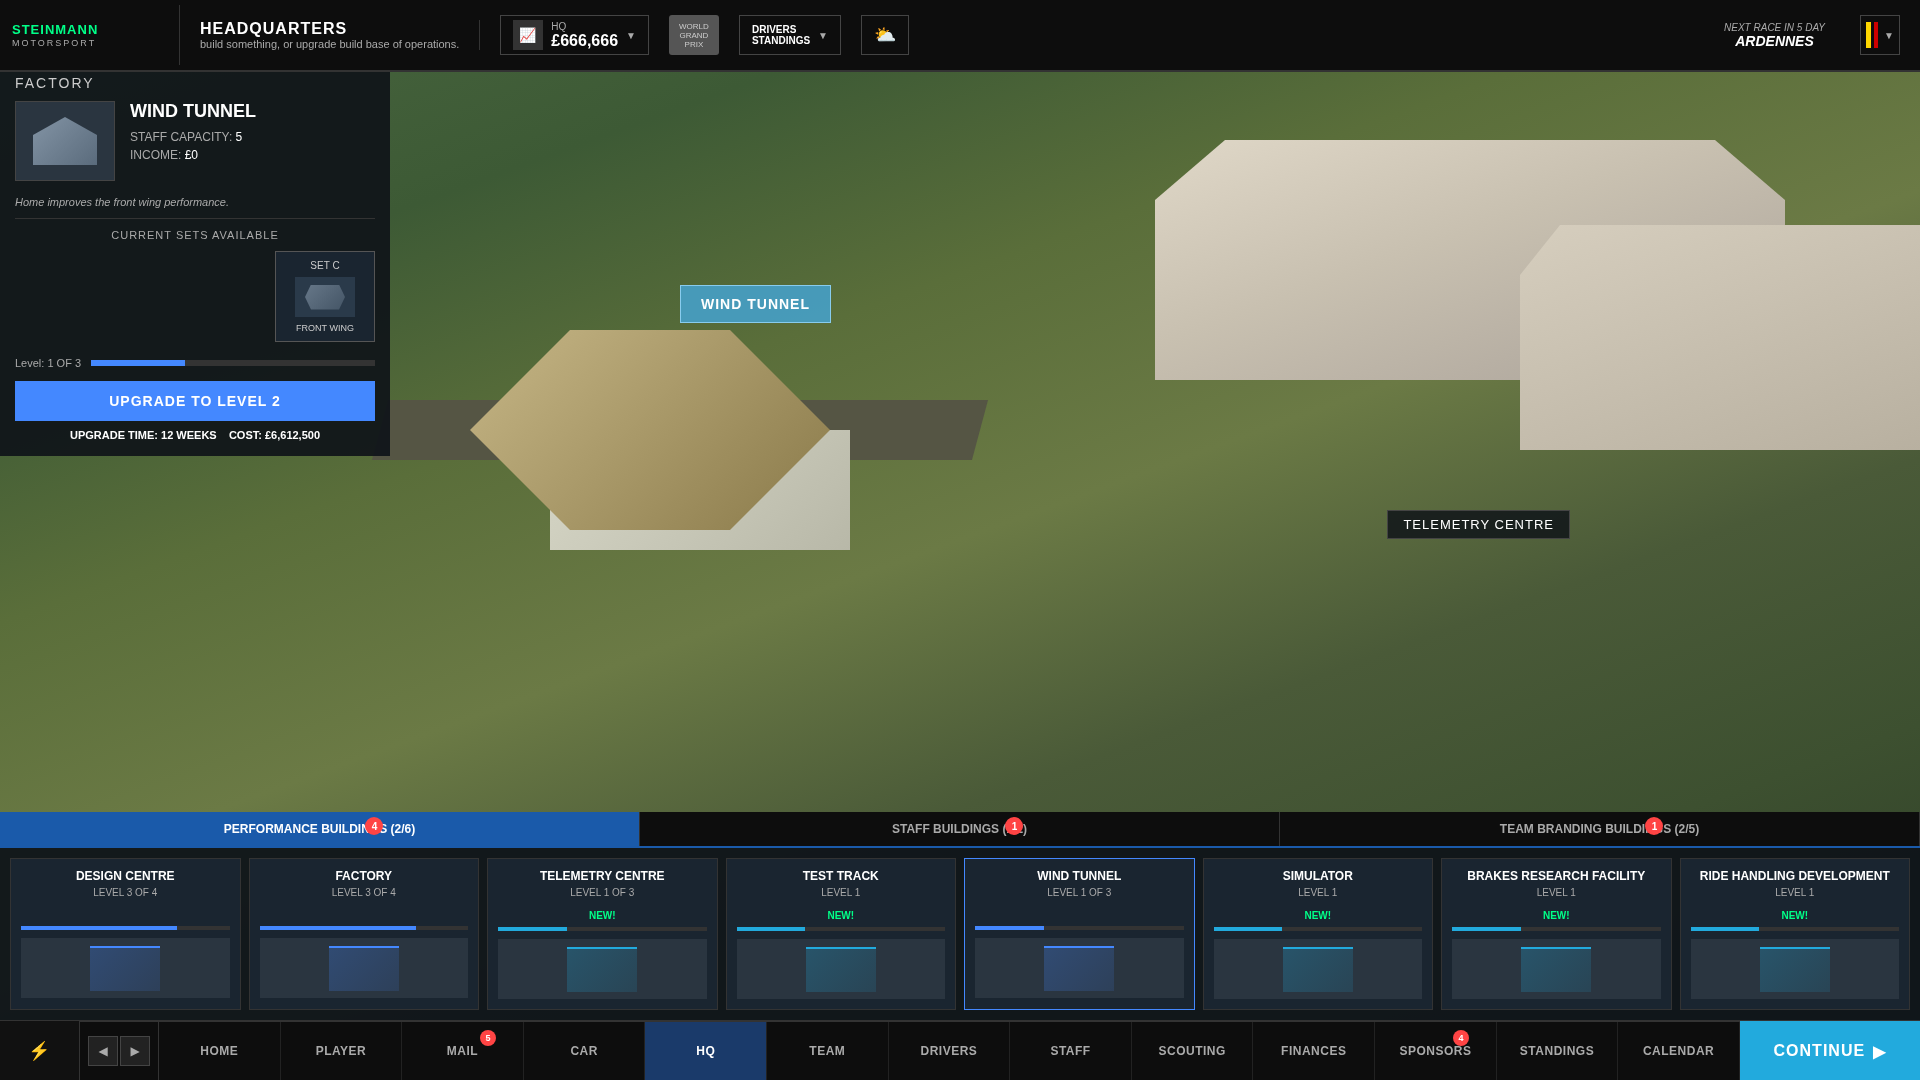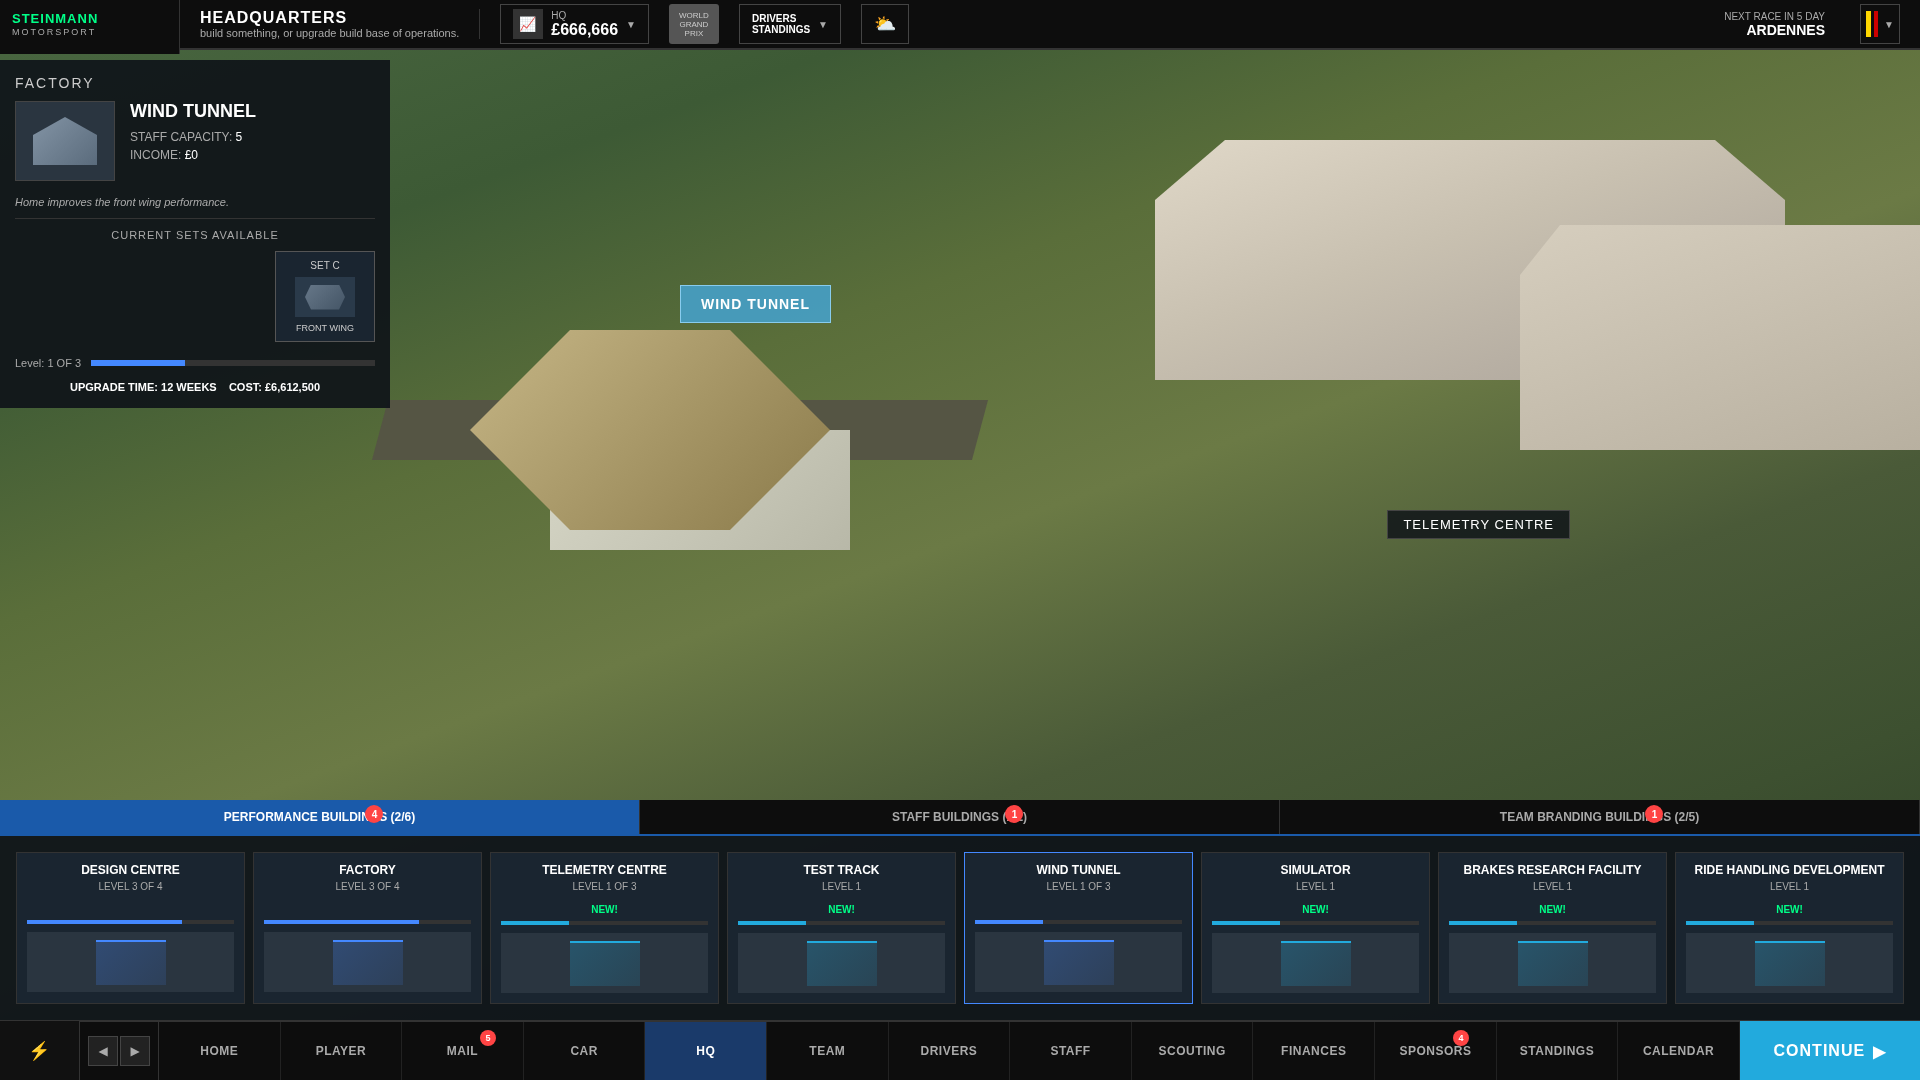--- a/index.html
+++ b/index.html
@@ -19,21 +19,21 @@
       top: 0; left: 0;
       width: 100%; height: 100%;
       background: linear-gradient(160deg, #4a6741 0%, #3d5a35 20%, #5a6e3a 35%, #6b7a45 50%, #4a5a38 65%, #3d5030 80%, #2a3a25 100%);
       z-index: 0;
     }
 
     
     #header {
       position: absolute;
       top: 0; left: 0; right: 0;
-      height: 50px;
+      height: 72px;
       background: #0d0d0d;
       border-bottom: 2px solid #333;
       display: flex;
       align-items: center;
       z-index: 100;
     }
 
     .logo-area {
       width: 180px;
       height: 60px;
@@ -162,22 +162,23 @@
       align-items: center;
       gap: 5px;
       padding: 0 12px;
       border: 1px solid #444;
       height: 40px;
       cursor: pointer;
     }
 
     .next-race-area {
       margin-left: auto;
-      text-align: right;
+      text-align: center;
       padding: 0 15px;
+      font-style: italic;
     }
 
     .next-race-label {
       font-size: 10px;
       color: #aaa;
       text-transform: uppercase;
     }
 
     .next-race-name {
       font-size: 14px;
@@ -454,21 +455,21 @@
       display: flex;
       align-items: center;
       justify-content: center;
       font-weight: bold;
     }
 
     .buildings-list {
       display: flex;
       background: rgba(15,20,25,0.95);
       border-top: 2px solid #1a5aaa;
-      padding: 16px;
+      padding: 10px;
       gap: 8px;
       overflow-x: auto;
     }
 
     .building-card {
       flex: 1;
       min-width: 140px;
       background: #1a2530;
       border: 1px solid #333;
       padding: 10px;
@@ -801,20 +802,21 @@
   <div class="level-row">
     <div class="level-text">
       <span>Level:</span>
       <span>1 OF 3</span>
     </div>
     <div class="level-bar">
       <div class="level-fill" style="width: 33%;"></div>
     </div>
   </div>
 
+  <button class="upgrade-btn">UPGRADE TO LEVEL 2</button>
 
   <div class="upgrade-details">
     <span>UPGRADE TIME:</span>
     <span>12 WEEKS</span>
     &nbsp;&nbsp;
     <span>COST:</span>
     <span>£6,612,500</span>
   </div>
 </div>
 

